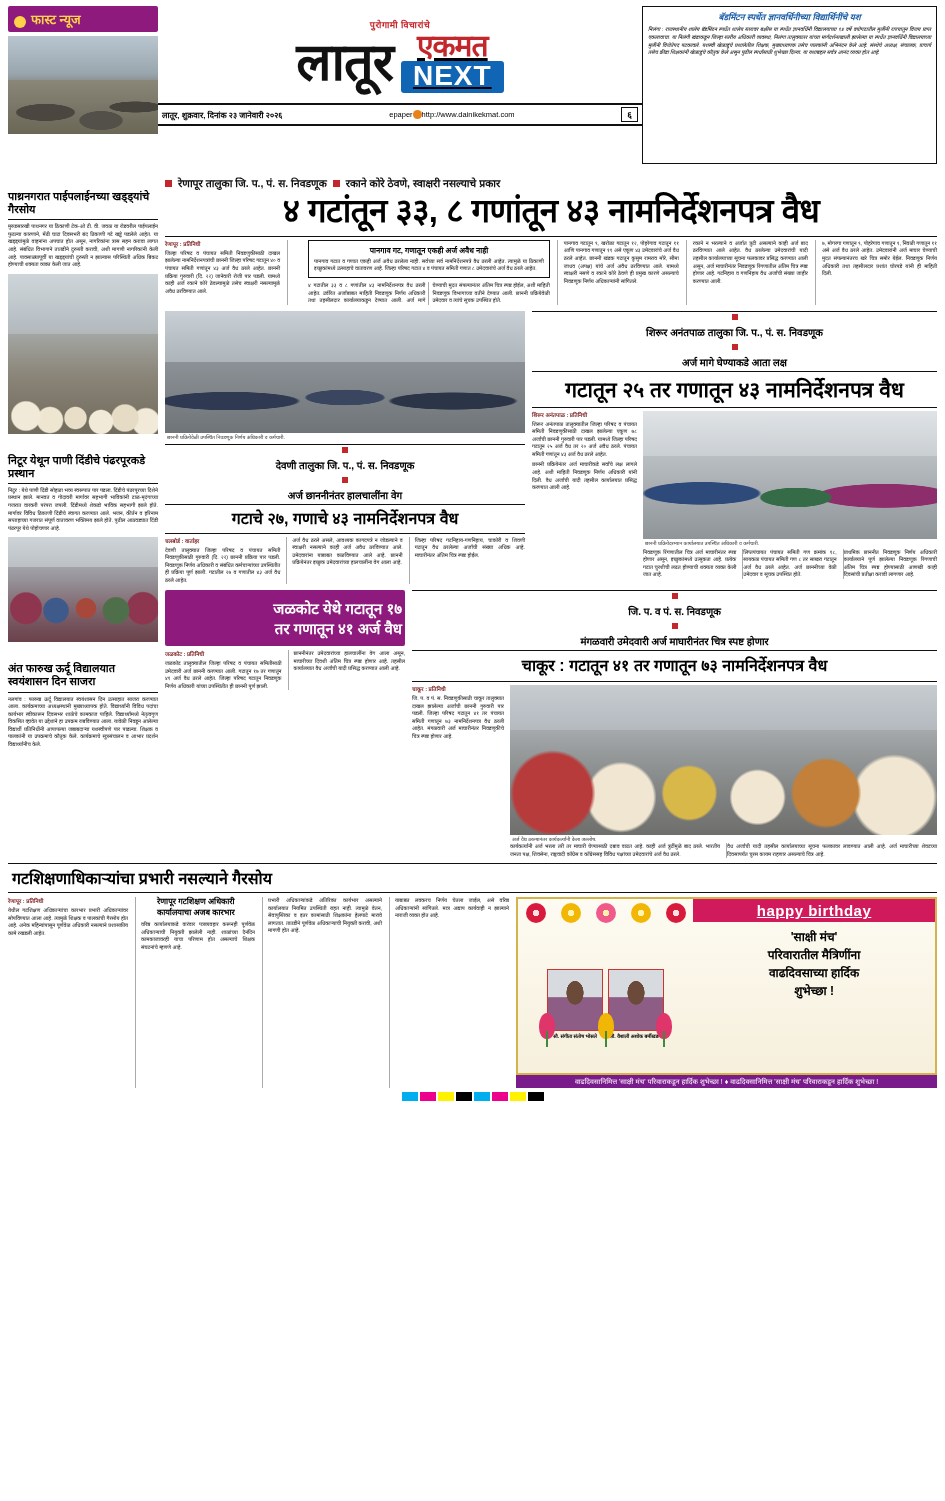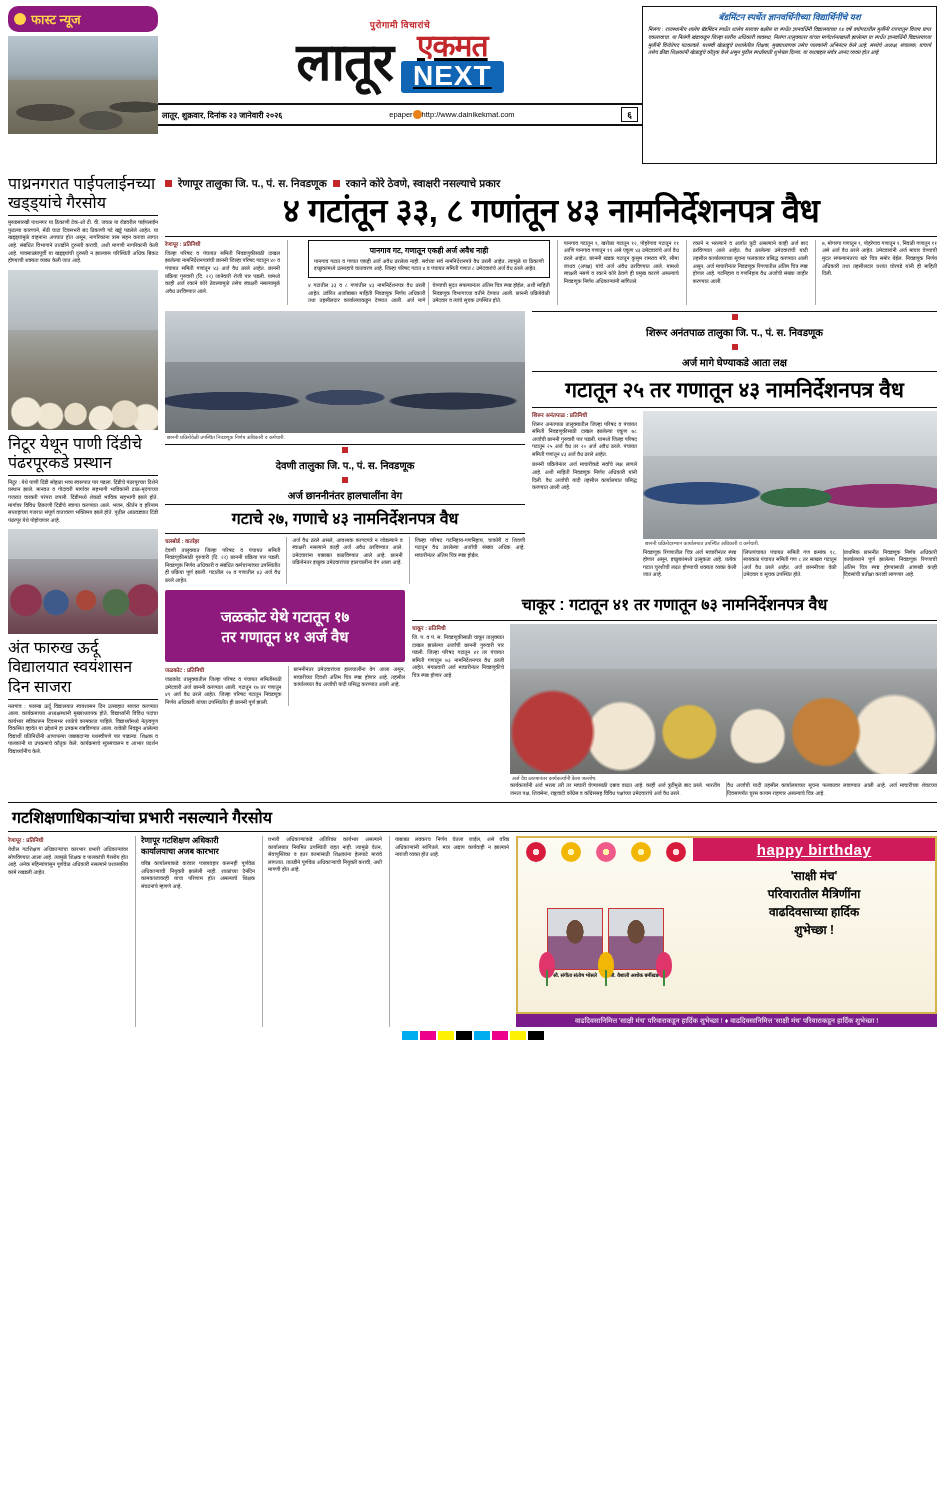--- a/index.html
+++ b/index.html
@@ -19,22 +19,22 @@
   .byline { font-size:5.6px; font-weight:bold; color:#7a1f1f; margin-bottom:2px; }
 
   
   .masthead { display:flex; height:160px; }
   .m-left { width:150px; }
   .m-mid { flex:1; position:relative; }
   .m-right { width:295px; }
 
   .fastnews {
     background:#8e1a7d; color:#ffd24a; font-weight:bold;
-    font-size:13px; padding:4px 6px; display:flex; align-items:center; gap:5px;
-    border-radius:10px;
+    font-size:13px; padding:4px 6px; display:flex; align-items:flex-end; gap:5px;
+    border-radius:2px;
   }
   .fastnews .dot { width:12px;height:12px;border-radius:50%;background:#ffd24a;display:inline-block; }
   .photo { width:100%; background:#9aa3a9; position:relative; overflow:hidden; }
   .photo.road {
     height:98px; margin-top:4px;
     background:linear-gradient(180deg,#b9c6cf 0%, #9aa6ae 38%, #7d7a6e 55%, #6e6a5c 100%);
   }
   .photo.road:after{
     content:""; position:absolute; left:0; right:0; bottom:0; height:55%;
     background:
@@ -158,21 +158,21 @@
       radial-gradient(circle at 12% 55%, #8e3550 0 11%, transparent 12%),
       radial-gradient(circle at 32% 58%, #3d5a8a 0 11%, transparent 12%),
       radial-gradient(circle at 52% 55%, #a8483a 0 11%, transparent 12%),
       radial-gradient(circle at 72% 58%, #4f6f4a 0 11%, transparent 12%),
       radial-gradient(circle at 90% 55%, #8e3550 0 11%, transparent 12%),
       linear-gradient(180deg,rgba(90,70,80,.25),rgba(70,50,60,.55));
   }
   .cap { font-size:5px; color:#333; padding:1px 2px; }
 
   
-  .l-head { font-size:16px; font-weight:normal; line-height:1.2; margin:4px 0 2px; }
+  .l-head { font-size:11px; font-weight:bold; line-height:1.2; margin:20px 0 2px; }
 
   
   .bottom-head {
     font-size:16px; font-weight:bold; border-top:1.6px solid #111; border-bottom:1.6px solid #111;
     padding:3px 4px; margin-top:5px;
   }
   .bday {
     background:linear-gradient(180deg,#fdfbf2,#f6efdc);
     border:2px solid #d4b34a; position:relative; overflow:hidden;
   }
@@ -351,36 +351,42 @@
                 <div style="flex:1;" class="tiny vline">प्राथमिक छाननीत निवडणूक निर्णय अधिकारी कार्यालयाने पूर्ण झालेल्या निवडणूक रिंगणाची अंतिम चित्र स्पष्ट होण्यासाठी आणखी काही दिवसांची प्रतीक्षा करावी लागणार आहे.</div>
               </div>
             </div>
           </div>
         </div>
       </div>
 
       <div style="display:flex; gap:7px; margin-top:6px;">
 
         <div style="width:240px;">
-          <div style="background:#8e1a7d; color:#fff; text-align:center; padding:16px 3px; border-radius:2px;">
+          <div style="background:#8e1a7d; color:#fff; text-align:right; padding:8px 3px; border-radius:2px;">
             <div style="font-size:15px; font-weight:bold;">जळकोट येथे गटातून १७</div>
             <div style="font-size:15px; font-weight:bold;">तर गणातून ४१ अर्ज वैध</div>
           </div>
           <div style="display:flex; gap:6px; margin-top:4px;">
             <div style="flex:1;">
               <div class="byline">जळकोट : प्रतिनिधी</div>
               <div class="tiny">जळकोट तालुक्यातील जिल्हा परिषद व पंचायत समितीसाठी उमेदवारी अर्ज छाननी करण्यात आली. गटातून १७ तर गणातून ४१ अर्ज वैध ठरले आहेत. जिल्हा परिषद गटातून निवडणूक निर्णय अधिकारी यांच्या उपस्थितीत ही छाननी पूर्ण झाली.</div>
             </div>
             <div style="flex:1;" class="vline">
               <div class="tiny" style="padding-left:5px;">छाननीनंतर उमेदवारांच्या हालचालींना वेग आला असून, माघारीच्या दिवशी अंतिम चित्र स्पष्ट होणार आहे. तहसील कार्यालयात वैध अर्जांची यादी प्रसिद्ध करण्यात आली आहे.</div>
             </div>
           </div>
         </div>
 
         <div style="flex:1;">
+          <div class="bar">
+            <span class="sq"></span>
+            <span>जि. प. व पं. स. निवडणूक</span>
+            <span class="sq"></span>
+            <span>मंगळवारी उमेदवारी अर्ज माघारीनंतर चित्र स्पष्ट होणार</span>
+          </div>
           <div class="hl-sm" style="margin:5px 0;">चाकूर : गटातून ४१ तर गणातून ७३ नामनिर्देशनपत्र वैध</div>
           <hr class="rule">
           <div style="display:flex; gap:6px;">
             <div style="width:92px;">
               <div class="byline">चाकूर : प्रतिनिधी</div>
               <div class="tiny">जि. प. व पं. स. निवडणुकीसाठी चाकूर तालुक्यात दाखल झालेल्या अर्जांची छाननी गुरुवारी पार पडली. जिल्हा परिषद गटातून ४१ तर पंचायत समिती गणातून ७३ नामनिर्देशनपत्र वैध ठरली आहेत. मंगळवारी अर्ज माघारीनंतर निवडणुकीचे चित्र स्पष्ट होणार आहे.</div>
             </div>
             <div style="flex:1;">
               <div class="ph ph-group" style="height:150px;"></div>
               <div class="cap">अर्ज वैध ठरल्यानंतर कार्यकर्त्यांनी केला जल्लोष.</div>
@@ -398,21 +404,21 @@
 
   <div class="bottom-head">गटशिक्षणाधिकाऱ्यांचा प्रभारी नसल्याने गैरसोय</div>
 
   <div style="display:flex; gap:7px; margin-top:4px;">
     <div style="width:120px;">
       <div class="byline">रेणापूर : प्रतिनिधी</div>
       <div class="tiny">येथील गटशिक्षण अधिकाऱ्यांचा कारभार प्रभारी अधिकाऱ्यांवर सोपविण्यात आला आहे. त्यामुळे शिक्षक व पालकांची गैरसोय होत आहे. अनेक महिन्यांपासून पूर्णवेळ अधिकारी नसल्याने प्रशासकीय कामे रखडली आहेत.</div>
     </div>
     <div style="width:120px;" class="vline">
       <div style="padding-left:5px;">
-        <div style="font-size:8px; font-weight:bold; line-height:1.3; margin-bottom:3px;">रेणापूर गटशिक्षण अधिकारी कार्यालयाचा अजब कारभार</div>
+        <div style="font-size:8px; font-weight:bold; line-height:1.3; margin-bottom:3px;margin-left:16px;">रेणापूर गटशिक्षण अधिकारी कार्यालयाचा अजब कारभार</div>
         <div class="tiny">वरिष्ठ कार्यालयाकडे वारंवार पत्रव्यवहार करूनही पूर्णवेळ अधिकाऱ्याची नियुक्ती झालेली नाही. शाळांच्या दैनंदिन कामकाजावरही याचा परिणाम होत असल्याचे शिक्षक संघटनांचे म्हणणे आहे.</div>
       </div>
     </div>
     <div style="width:120px;" class="vline">
       <div class="tiny" style="padding-left:5px;">प्रभारी अधिकाऱ्यांकडे अतिरिक्त कार्यभार असल्याने कार्यालयात नियमित उपस्थिती राहत नाही. त्यामुळे वेतन, सेवापुस्तिका व इतर कामांसाठी शिक्षकांना हेलपाटे मारावे लागतात. तातडीने पूर्णवेळ अधिकाऱ्याची नियुक्ती करावी, अशी मागणी होत आहे.</div>
     </div>
     <div style="width:120px;" class="vline">
       <div class="tiny" style="padding-left:5px;">याबाबत लवकरच निर्णय घेतला जाईल, असे वरिष्ठ अधिकाऱ्यांनी सांगितले. मात्र अद्याप कार्यवाही न झाल्याने नाराजी व्यक्त होत आहे.</div>
     </div>
 

